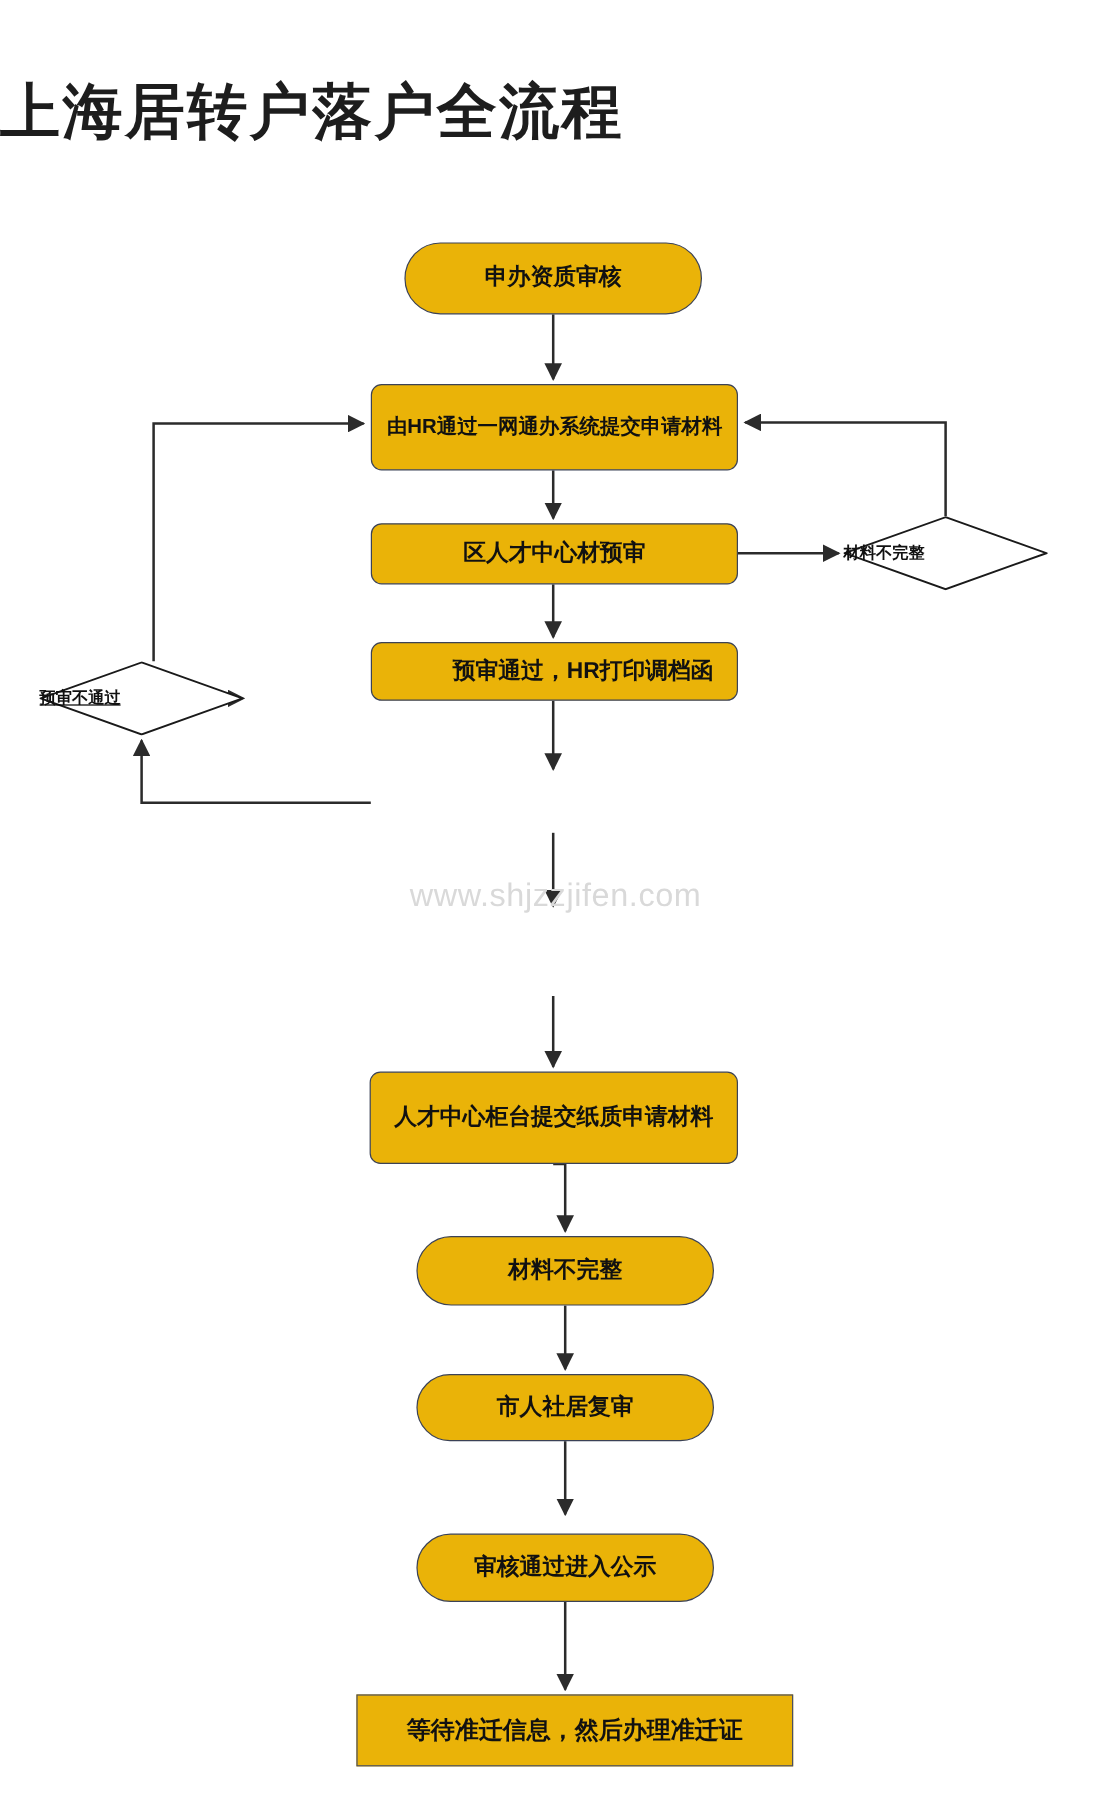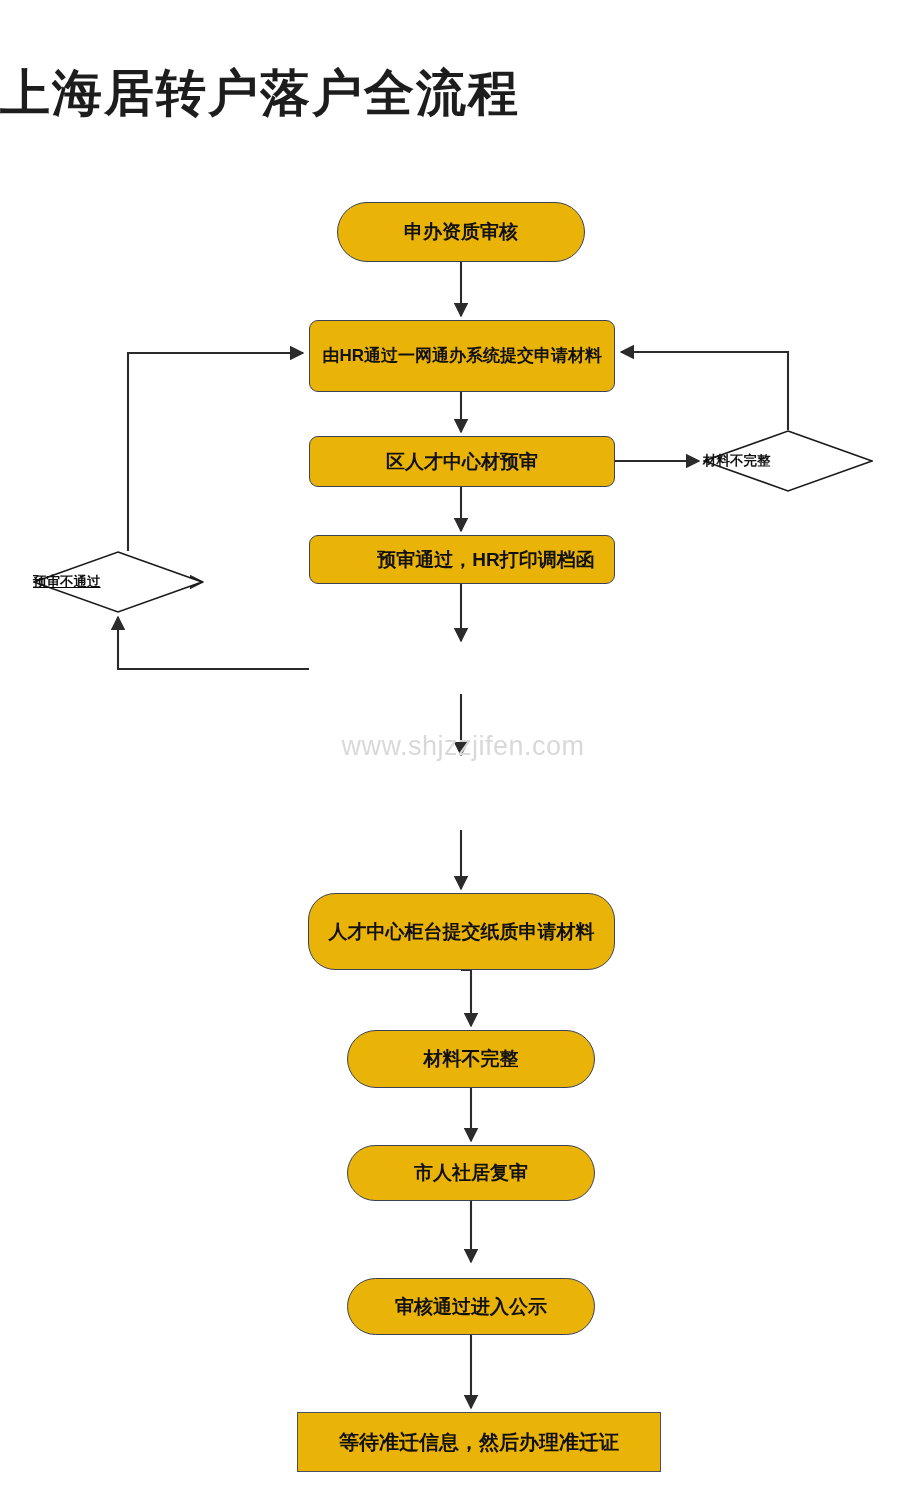--- a/index.html
+++ b/index.html
@@ -143,21 +143,21 @@
   <div class="node rounded" style="left:309px; top:436px; width:306px; height:51px; font-size:19px;">
     <span class="label">区人才中心材预审</span>
   </div>
 
   <div class="node rounded" style="left:309px; top:535px; width:306px; height:49px; font-size:19px;padding-left:48px;">
     <span class="label">预审通过，HR打印调档函</span>
   </div>
 
 
 
-  <div class="node rounded" style="left:308px; top:893px; width:307px; height:77px; font-size:19px;border-radius:27px;">
+  <div class="node rounded" style="left:308px; top:893px; width:307px; height:77px; font-size:19px;">
     <span class="label">人才中心柜台提交纸质申请材料</span>
   </div>
 
   <div class="node stadium" style="left:347px; top:1030px; width:248px; height:58px; font-size:19px;">
     <span class="label">材料不完整</span>
   </div>
 
   <div class="node stadium" style="left:347px; top:1145px; width:248px; height:56px; font-size:19px;">
     <span class="label">市人社居复审</span>
   </div>

